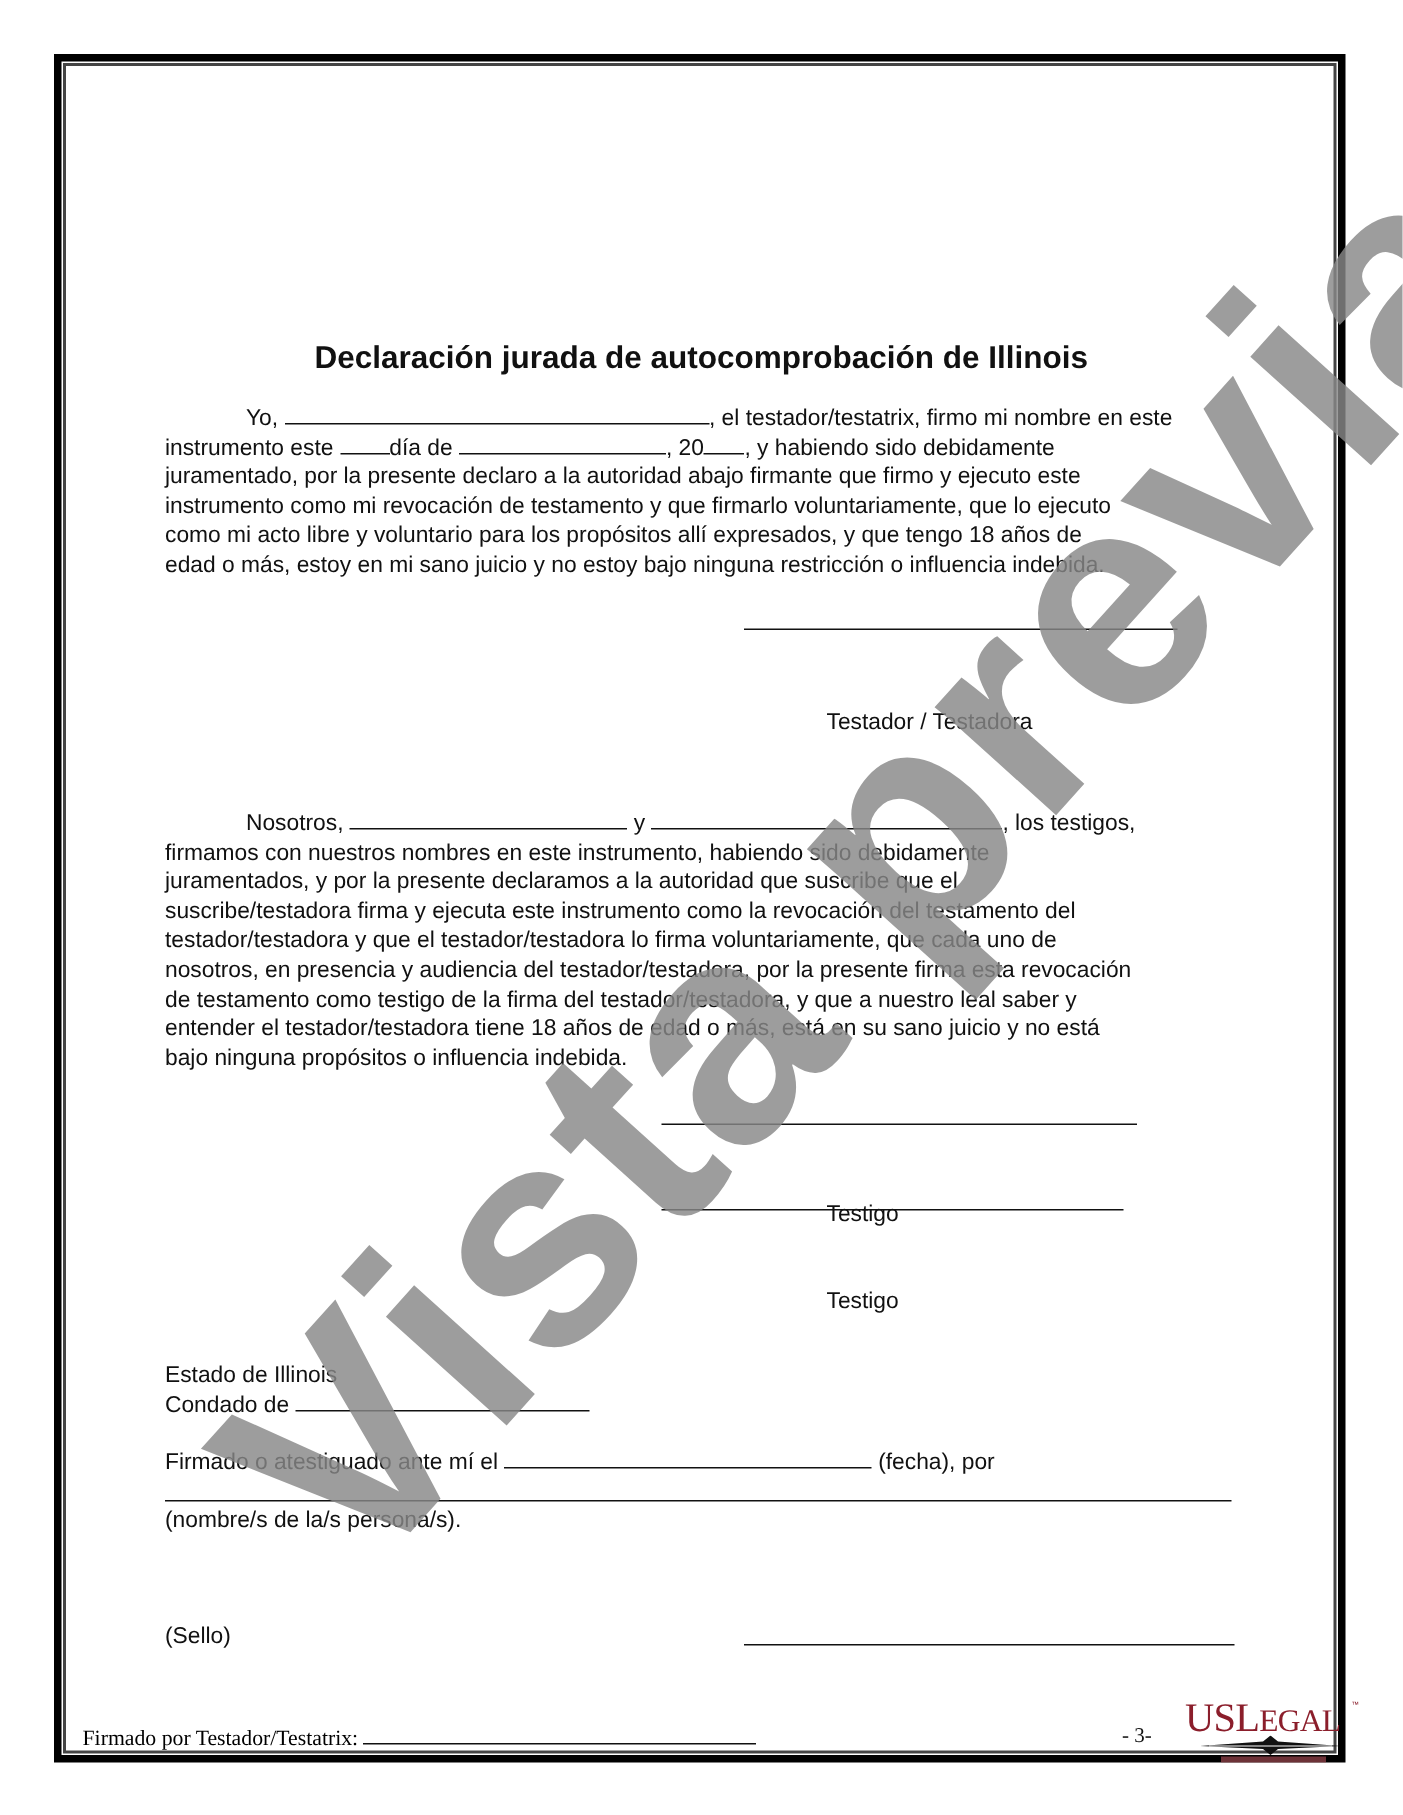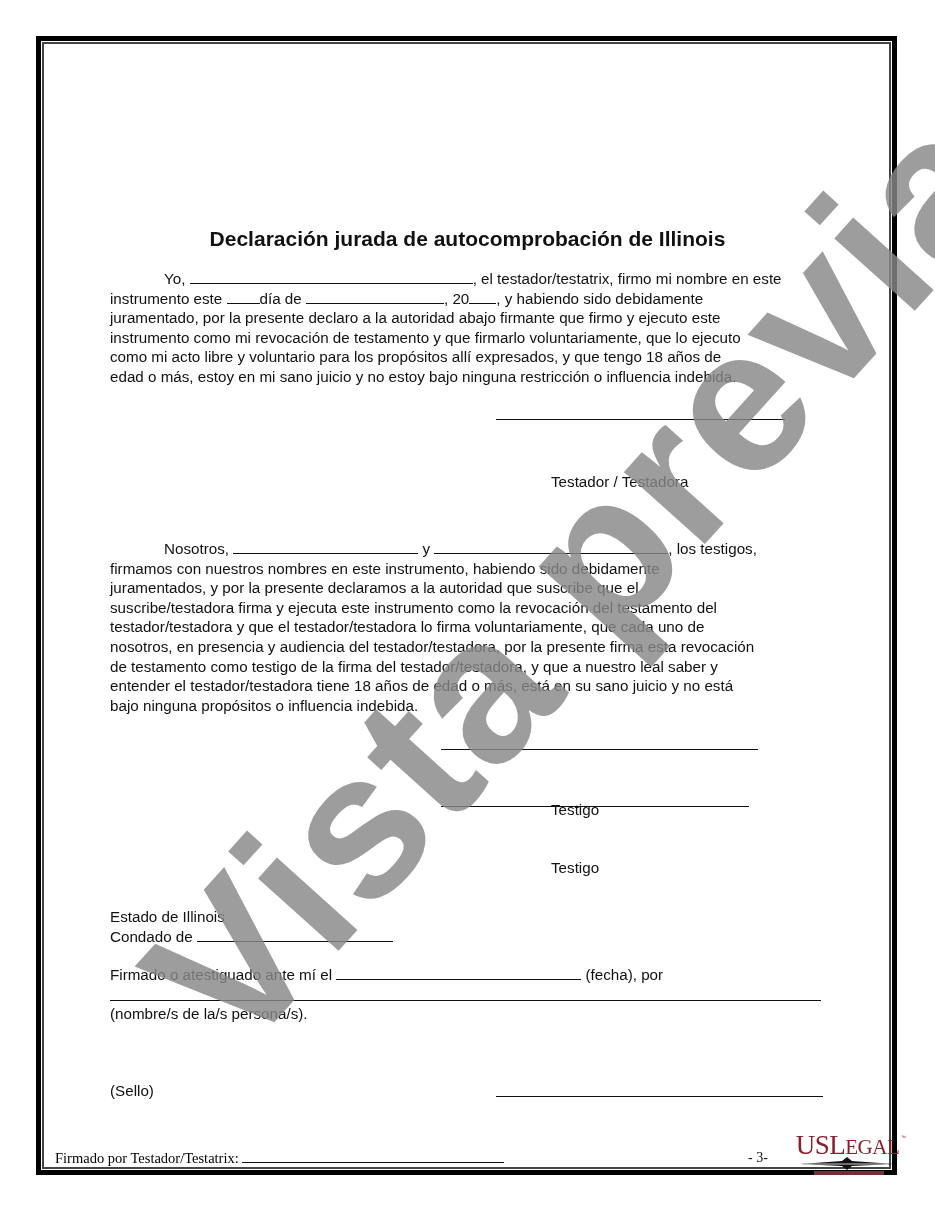--- a/index.html
+++ b/index.html
@@ -30,21 +30,21 @@
   .line { position: absolute; left: 0; white-space: nowrap; }
   .footer {
     position: absolute; left: 55px; top: 1150px; font-family: "Liberation Serif", serif;
     font-size: 14.5px; color: #000000; white-space: nowrap;
   }
   .footer .blank { height: 12px; }
   .pagenum { position: absolute; left: 748px; top: 1150px; font-family: "Liberation Serif", serif; font-size: 14px; color: #111; }
   .logo { position: absolute; left: 790px; top: 1132px; width: 115px; height: 46px; }
   .logo-text {
     font-family: "Liberation Serif", serif; color: #8b1e2b; font-size: 27px; line-height: 27px;
-    letter-spacing: -0.5px; white-space: nowrap; text-align: center;
+    letter-spacing: -0.5px; white-space: nowrap;
   }
   .logo-text .small { font-size: 21px; }
   .logo-tm { position: absolute; left: 111px; top: 2px; font-size: 5px; color: #8b1e2b; font-family: "Liberation Sans", sans-serif; }
   .logo-sub { position: absolute; left: 24px; top: 39px; width: 70px; height: 4px; background: #b6545e; opacity: 0.6; }
   .watermark {
     position: absolute; left: 20px; top: 540px; width: 1000px; text-align: center;
     font-family: "Liberation Sans", sans-serif; font-weight: bold; font-size: 205px;
     color: rgba(135,135,135,0.82); transform: rotate(-48deg); transform-origin: center center;
     white-space: nowrap; pointer-events: none; letter-spacing: 2px; line-height: 205px;
   }

